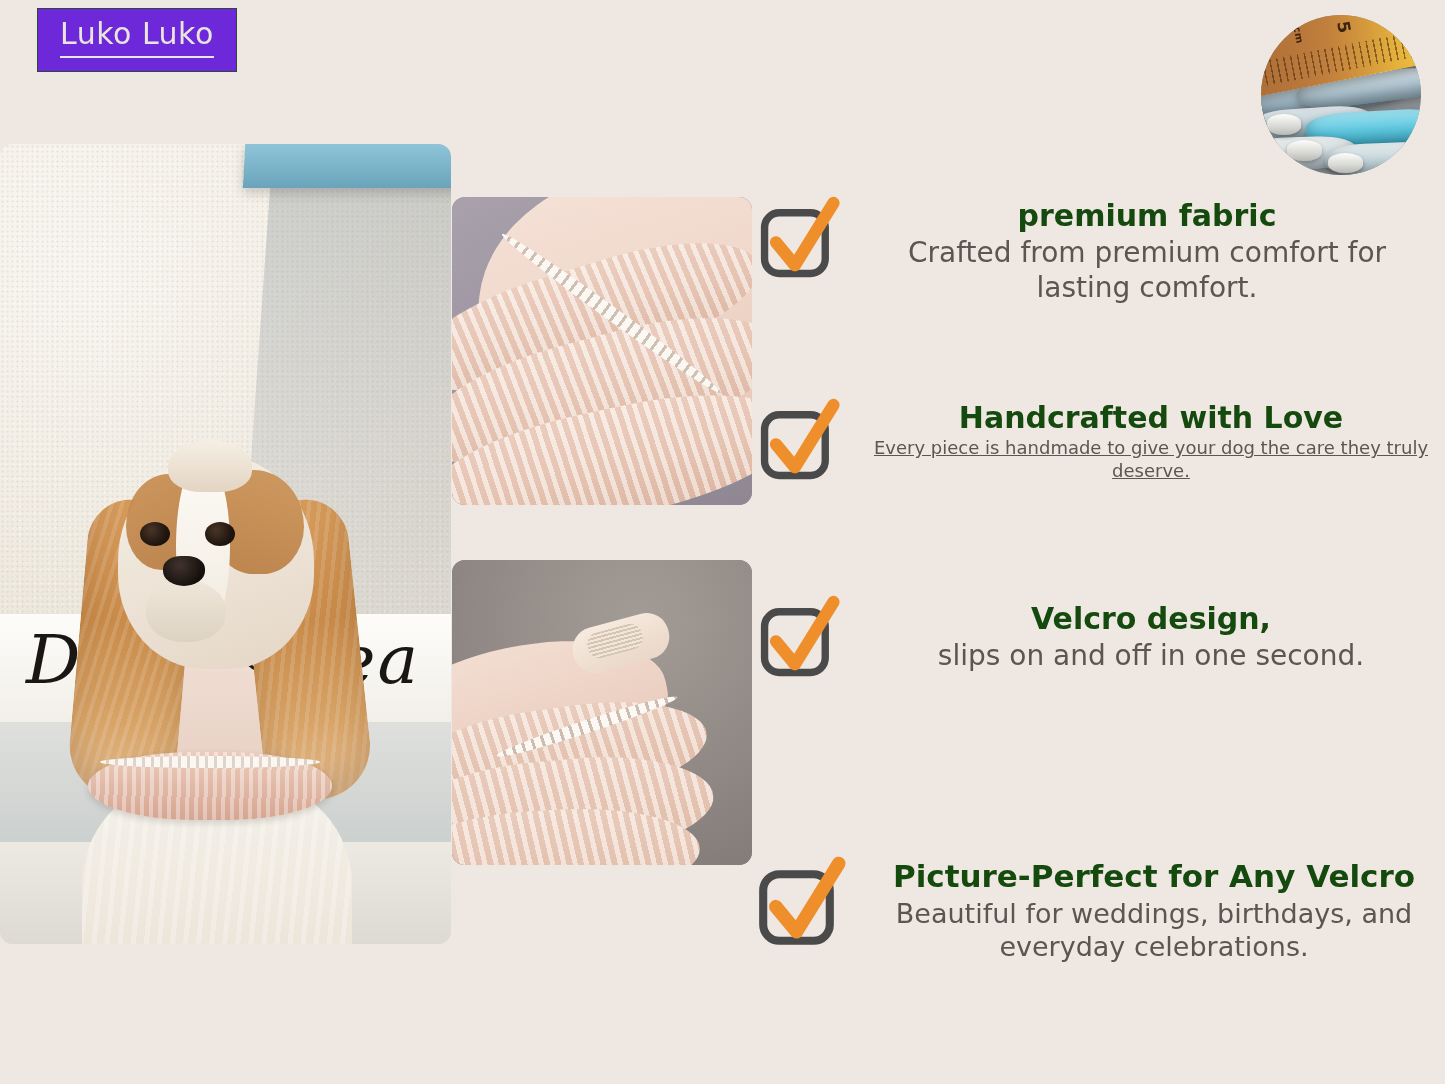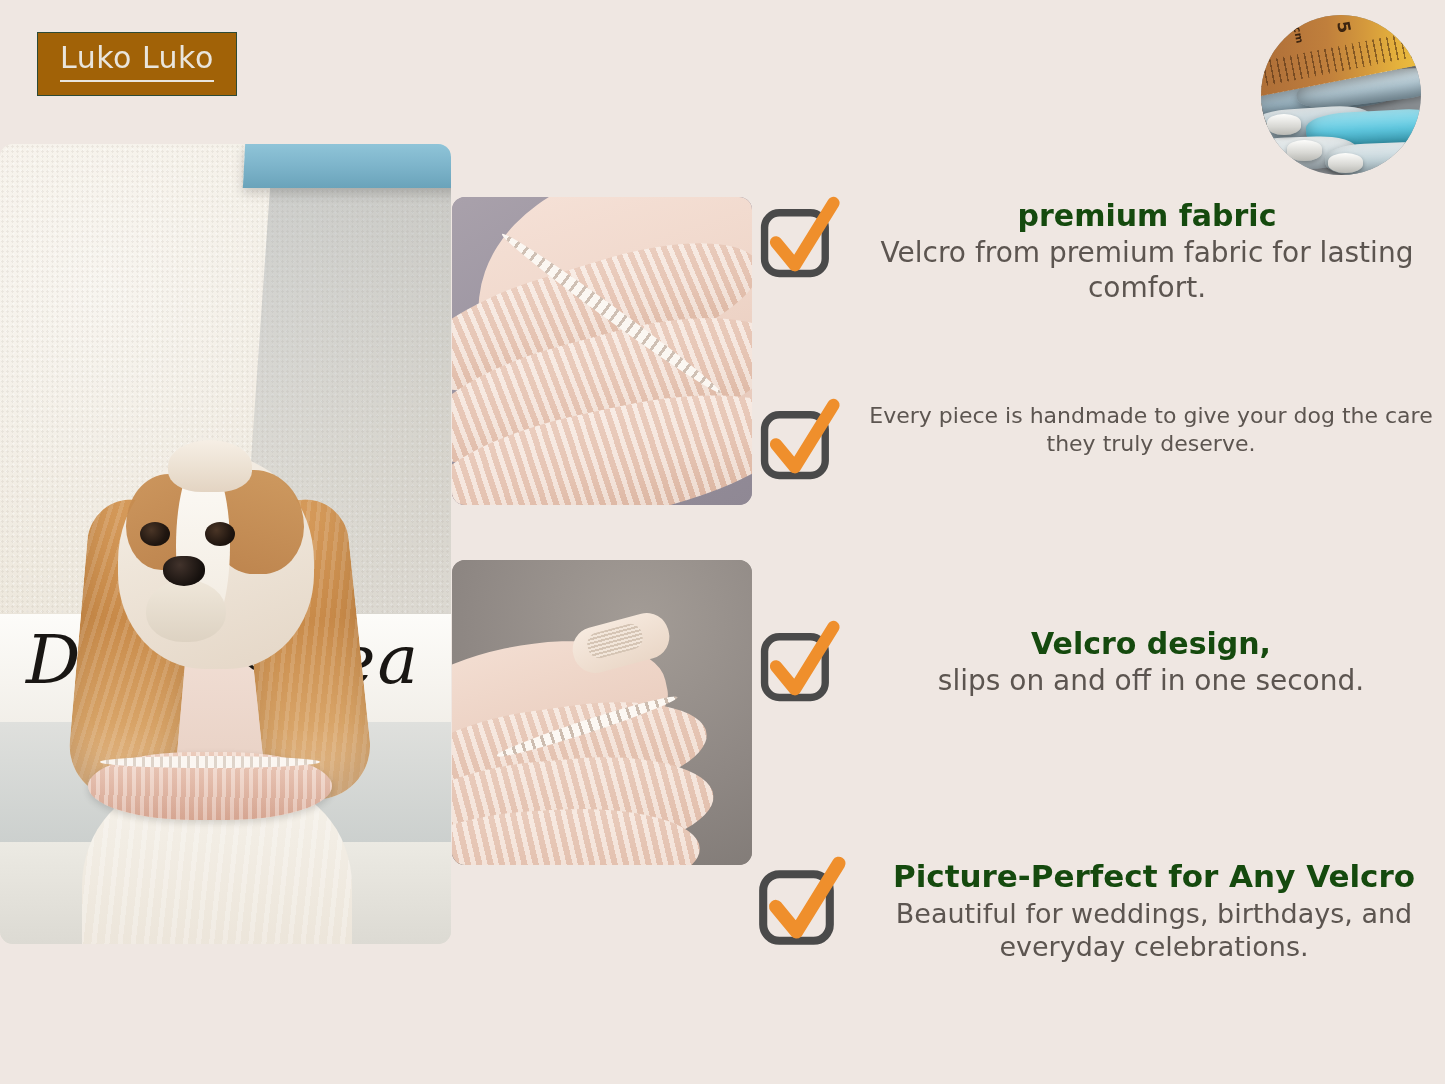--- a/index.html
+++ b/index.html
@@ -11,22 +11,22 @@
     background: #efe7e2;
     font-family: "DejaVu Sans", sans-serif;
     overflow: hidden;
     position: relative;
   }
 
   
   .logo-badge {
     position: absolute;
     left: 37px;
-    top: 32px;
-    background: #a16207;
+    top: 8px;
+    background: #6d28d9;
     padding: 9px 22px 13px 22px;
     border: 1px solid #2c4a36;
   }
   .logo-text {
     color: #e9e5dd;
     font-size: 30px;
     font-family: "DejaVu Sans", sans-serif;
     font-weight: 400;
     letter-spacing: 0.5px;
     line-height: 1.05;
@@ -380,21 +380,21 @@
 
   
   .feature {
     position: absolute;
     display: flex;
     align-items: flex-start;
     gap: 17px;
   }
   .feature-f1 { left: 758px; top: 196px; width: 687px; }
   .feature-f2 { left: 758px; top: 398px; width: 687px; }
-  .feature-f3 { left: 758px; top: 620px; width: 687px; }
+  .feature-f3 { left: 758px; top: 595px; width: 687px; }
   .feature-f4 { left: 756px; top: 856px; width: 689px; }
 
   .check-icon {
     flex: 0 0 auto;
     width: 82px;
     height: 82px;
     position: relative;
     margin-top: 2px;
   }
   .feature-f4 .check-icon { width: 90px; height: 90px; }
@@ -416,21 +416,21 @@
   .feature-f4 .feature-title { font-size: 31px; }
   .feature-desc {
     display: block;
     color: #5c5550;
     font-size: 27px;
     line-height: 1.25;
     font-family: "DejaVu Sans", sans-serif;
     margin-top: 2px;
   }
   .feature-f1 .feature-desc { font-size: 28px; }
-  .feature-f2 .feature-desc { font-size: 22px; }
+  .feature-f2 .feature-desc { font-size: 18px; text-decoration: underline; }
   .feature-f3 .feature-desc { font-size: 28px; }
   .feature-f4 .feature-desc { font-size: 27px; }
 
   .feature-f1 .feature-text { padding-right: 8px; }
   .feature-f3 .feature-text { padding-top: 6px; }
 </style>
 </head>
 <body>
 
 <div class="logo-badge">
@@ -514,32 +514,33 @@
 
 <div class="feature feature-f1">
   <div class="check-icon">
     <svg viewBox="0 0 100 100" xmlns="http://www.w3.org/2000/svg">
       <rect x="8" y="18" width="74" height="74" rx="18" ry="18" fill="none" stroke="#4a4a4a" stroke-width="9"></rect>
       <path d="M22 54 L45 82 L92 6" fill="none" stroke="#ef8f2c" stroke-width="15" stroke-linecap="round" stroke-linejoin="round"></path>
     </svg>
   </div>
   <div class="feature-text">
     <span class="feature-title">premium fabric</span>
-    <span class="feature-desc">Velcro from premium fabric for lasting comfort.</span>
+    <span class="feature-desc">Crafted from premium comfort for lasting comfort.</span>
   </div>
 </div>
 
 <div class="feature feature-f2">
   <div class="check-icon">
     <svg viewBox="0 0 100 100" xmlns="http://www.w3.org/2000/svg">
       <rect x="8" y="18" width="74" height="74" rx="18" ry="18" fill="none" stroke="#4a4a4a" stroke-width="9"></rect>
       <path d="M22 54 L45 82 L92 6" fill="none" stroke="#ef8f2c" stroke-width="15" stroke-linecap="round" stroke-linejoin="round"></path>
     </svg>
   </div>
   <div class="feature-text">
+    <span class="feature-title">Handcrafted with Love</span>
     <span class="feature-desc">Every piece is handmade to give your dog the care they truly deserve.</span>
   </div>
 </div>
 
 <div class="feature feature-f3">
   <div class="check-icon">
     <svg viewBox="0 0 100 100" xmlns="http://www.w3.org/2000/svg">
       <rect x="8" y="18" width="74" height="74" rx="18" ry="18" fill="none" stroke="#4a4a4a" stroke-width="9"></rect>
       <path d="M22 54 L45 82 L92 6" fill="none" stroke="#ef8f2c" stroke-width="15" stroke-linecap="round" stroke-linejoin="round"></path>
     </svg>

